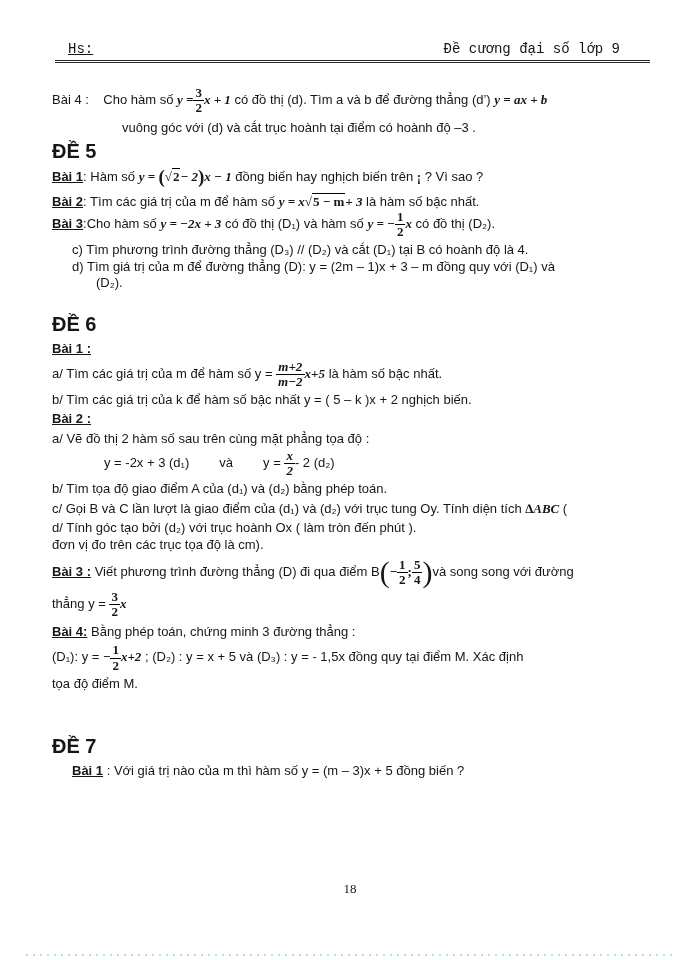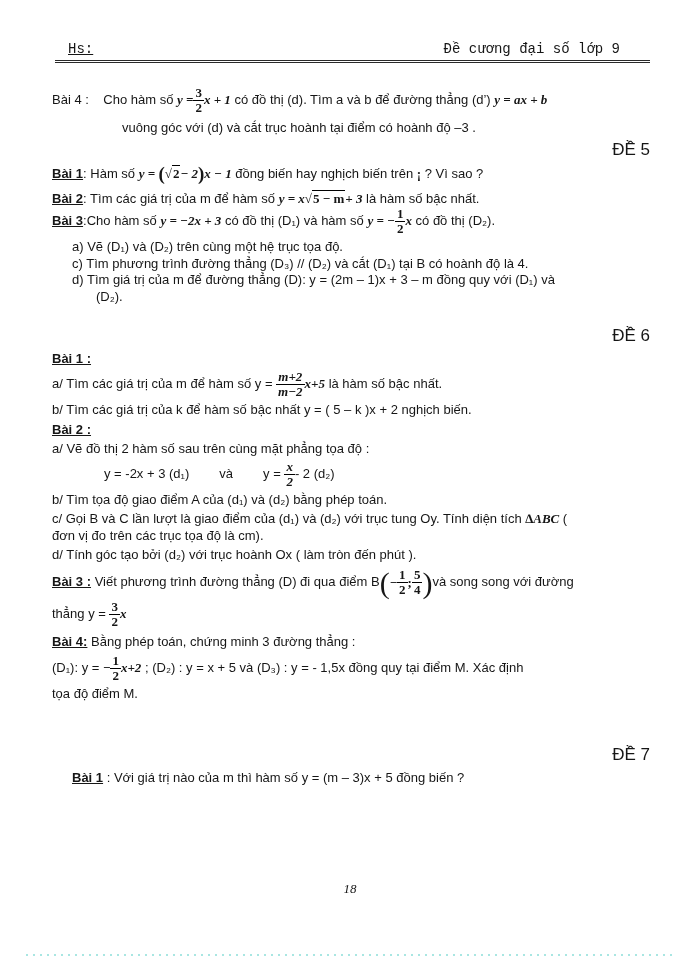--- a/index.html
+++ b/index.html
@@ -11,36 +11,36 @@
           font-family:Liberation Mono, monospace;font-size:14px;}
   .header .hleft{position:absolute;left:13px;bottom:3px;text-decoration:underline;}
   .header .hright{position:absolute;right:30px;bottom:3px;}
   
   .content{position:absolute;top:0;left:52px;right:50px;}
   .p{margin:0;line-height:16.4px;}
   .nw{white-space:nowrap;}
   .lbl{font-weight:bold;text-decoration:underline;}
   .m{font-family:"Liberation Serif","DejaVu Serif",serif;font-weight:bold;}
   .mi{font-style:italic;}
-  .de-title{text-align:right;font-weight:normal;font-size:17px;}
+  .de-title{text-align:left;font-weight:bold;font-size:20px;}
   .frac{display:inline-block;vertical-align:middle;text-align:center;line-height:1.08;
         font-family:"Liberation Serif","DejaVu Serif",serif;font-weight:bold;font-size:13px;}
   .frac .num{display:block;border-bottom:1.5px solid #000;padding:0 2px;}
   .frac .den{display:block;padding:0 2px;}
   .frac.it{font-style:italic;}
   .sqrt{font-family:"Liberation Serif","DejaVu Serif",serif;font-weight:bold;}
   .sqrt .rad{border-top:1.5px solid #000;padding:0 1px;}
   .bp{font-family:"Liberation Serif","DejaVu Serif",serif;font-weight:400;font-size:30px;
       vertical-align:middle;line-height:0.8;}
   .bp2{font-family:"Liberation Serif","DejaVu Serif",serif;font-weight:bold;font-size:19px;
        vertical-align:-2px;line-height:0.8;}
   .pt{display:inline-flex;align-items:center;vertical-align:middle;}
   
   .pageno{position:absolute;top:881px;left:0;width:700px;text-align:center;
-          font-family:"Liberation Serif","DejaVu Serif",serif;font-size:13px;font-style:italic;}
+          font-family:"Liberation Serif","DejaVu Serif",serif;font-size:13px;}
   .dots{position:absolute;top:954px;left:26px;right:26px;height:2px;}
   
   .mt-first{margin-top:86px;}
   .ind2{margin-left:70px;margin-top:5px;}
   .t5{margin-top:4px;}
   .b1-5{margin-top:6px;}
   .b2-5{margin-top:8px;}
   .b3-5{}
   .items5{margin-top:3px;margin-left:20px;}
   .cont-d{margin-left:24px;}
@@ -82,21 +82,20 @@
       <span class="lbl">Bài 2</span><span>: </span><span>Tìm các giá trị của m để hàm số </span>
       <span class="m mi">y = x</span><span class="sqrt"><span>√</span><span class="rad">5 − m</span></span><span class="m mi">+ 3</span><span> là hàm số bậc nhất.</span>
     </div>
 
     <div class="p nw b3-5">
       <span class="lbl">Bài 3</span><span>:</span><span>Cho hàm số </span>
       <span class="m mi">y = −2x + 3</span><span> có đồ thị (D₁) và hàm số </span><span class="m mi">y = −</span><span class="frac"><span class="num">1</span><span class="den">2</span></span><span class="m mi">x</span><span> có đồ thị (D₂).</span>
     </div>
 
     <div class="items5">
-      <div class="p nw">a) Vẽ (D₁) và (D₂) trên cùng một hệ trục tọa độ.</div>
       <div class="p nw">c) Tìm phương trình đường thẳng (D₃) // (D₂) và cắt (D₁) tại B có hoành độ là 4.</div>
       <div class="p nw">d) Tìm giá trị của m để đường thẳng (D): y = (2m – 1)x + 3 – m đồng quy với (D₁) và</div>
       <div class="p nw cont-d">(D₂).</div>
     </div>
 
     <div class="de-title t6">ĐỀ 6</div>
 
     <div class="p nw g4"><span class="lbl">Bài 1 :</span></div>
 
     <div class="p nw g2">
@@ -108,22 +107,22 @@
     <div class="p nw g2">a/ Vẽ đồ thị 2 hàm số sau trên cùng mặt phẳng tọa độ :</div>
 
     <div class="p nw eqline">
       <span>y = -2x + 3 (d₁)</span><span class="eqmid">và</span><span>y = </span><span class="frac it"><span class="num">x</span><span class="den">2</span></span><span>- 2  (d₂)</span>
     </div>
 
     <div class="p nw g2">b/ Tìm tọa độ giao điểm A của (d₁) và (d₂) bằng phép toán.</div>
     <div class="p nw g2">
       <span>c/ Gọi B và C  lần lượt là giao điểm của (d₁) và (d₂) với trục tung Oy. Tính diện tích </span><span class="m mi">∆ABC</span><span> (</span>
     </div>
+    <div class="p nw g2">d/ Tính  góc tạo bởi (d₂) với trục hoành Ox ( làm tròn đến phút ).</div>
     <div class="p nw">đơn vị đo trên các trục tọa độ là cm).</div>
-    <div class="p nw g2">d/ Tính  góc tạo bởi (d₂) với trục hoành Ox ( làm tròn đến phút ).</div>
 
     <div class="p nw g4">
       <span class="lbl">Bài 3 :</span><span> Viết phương trình đường thẳng (D) đi qua điểm B</span><span class="pt">
           <span class="bp">(</span>
           <span class="m">−</span>
           <span class="frac">
             <span class="num">1</span>
             <span class="den">2</span>
           </span>
           <span class="m">;</span>

